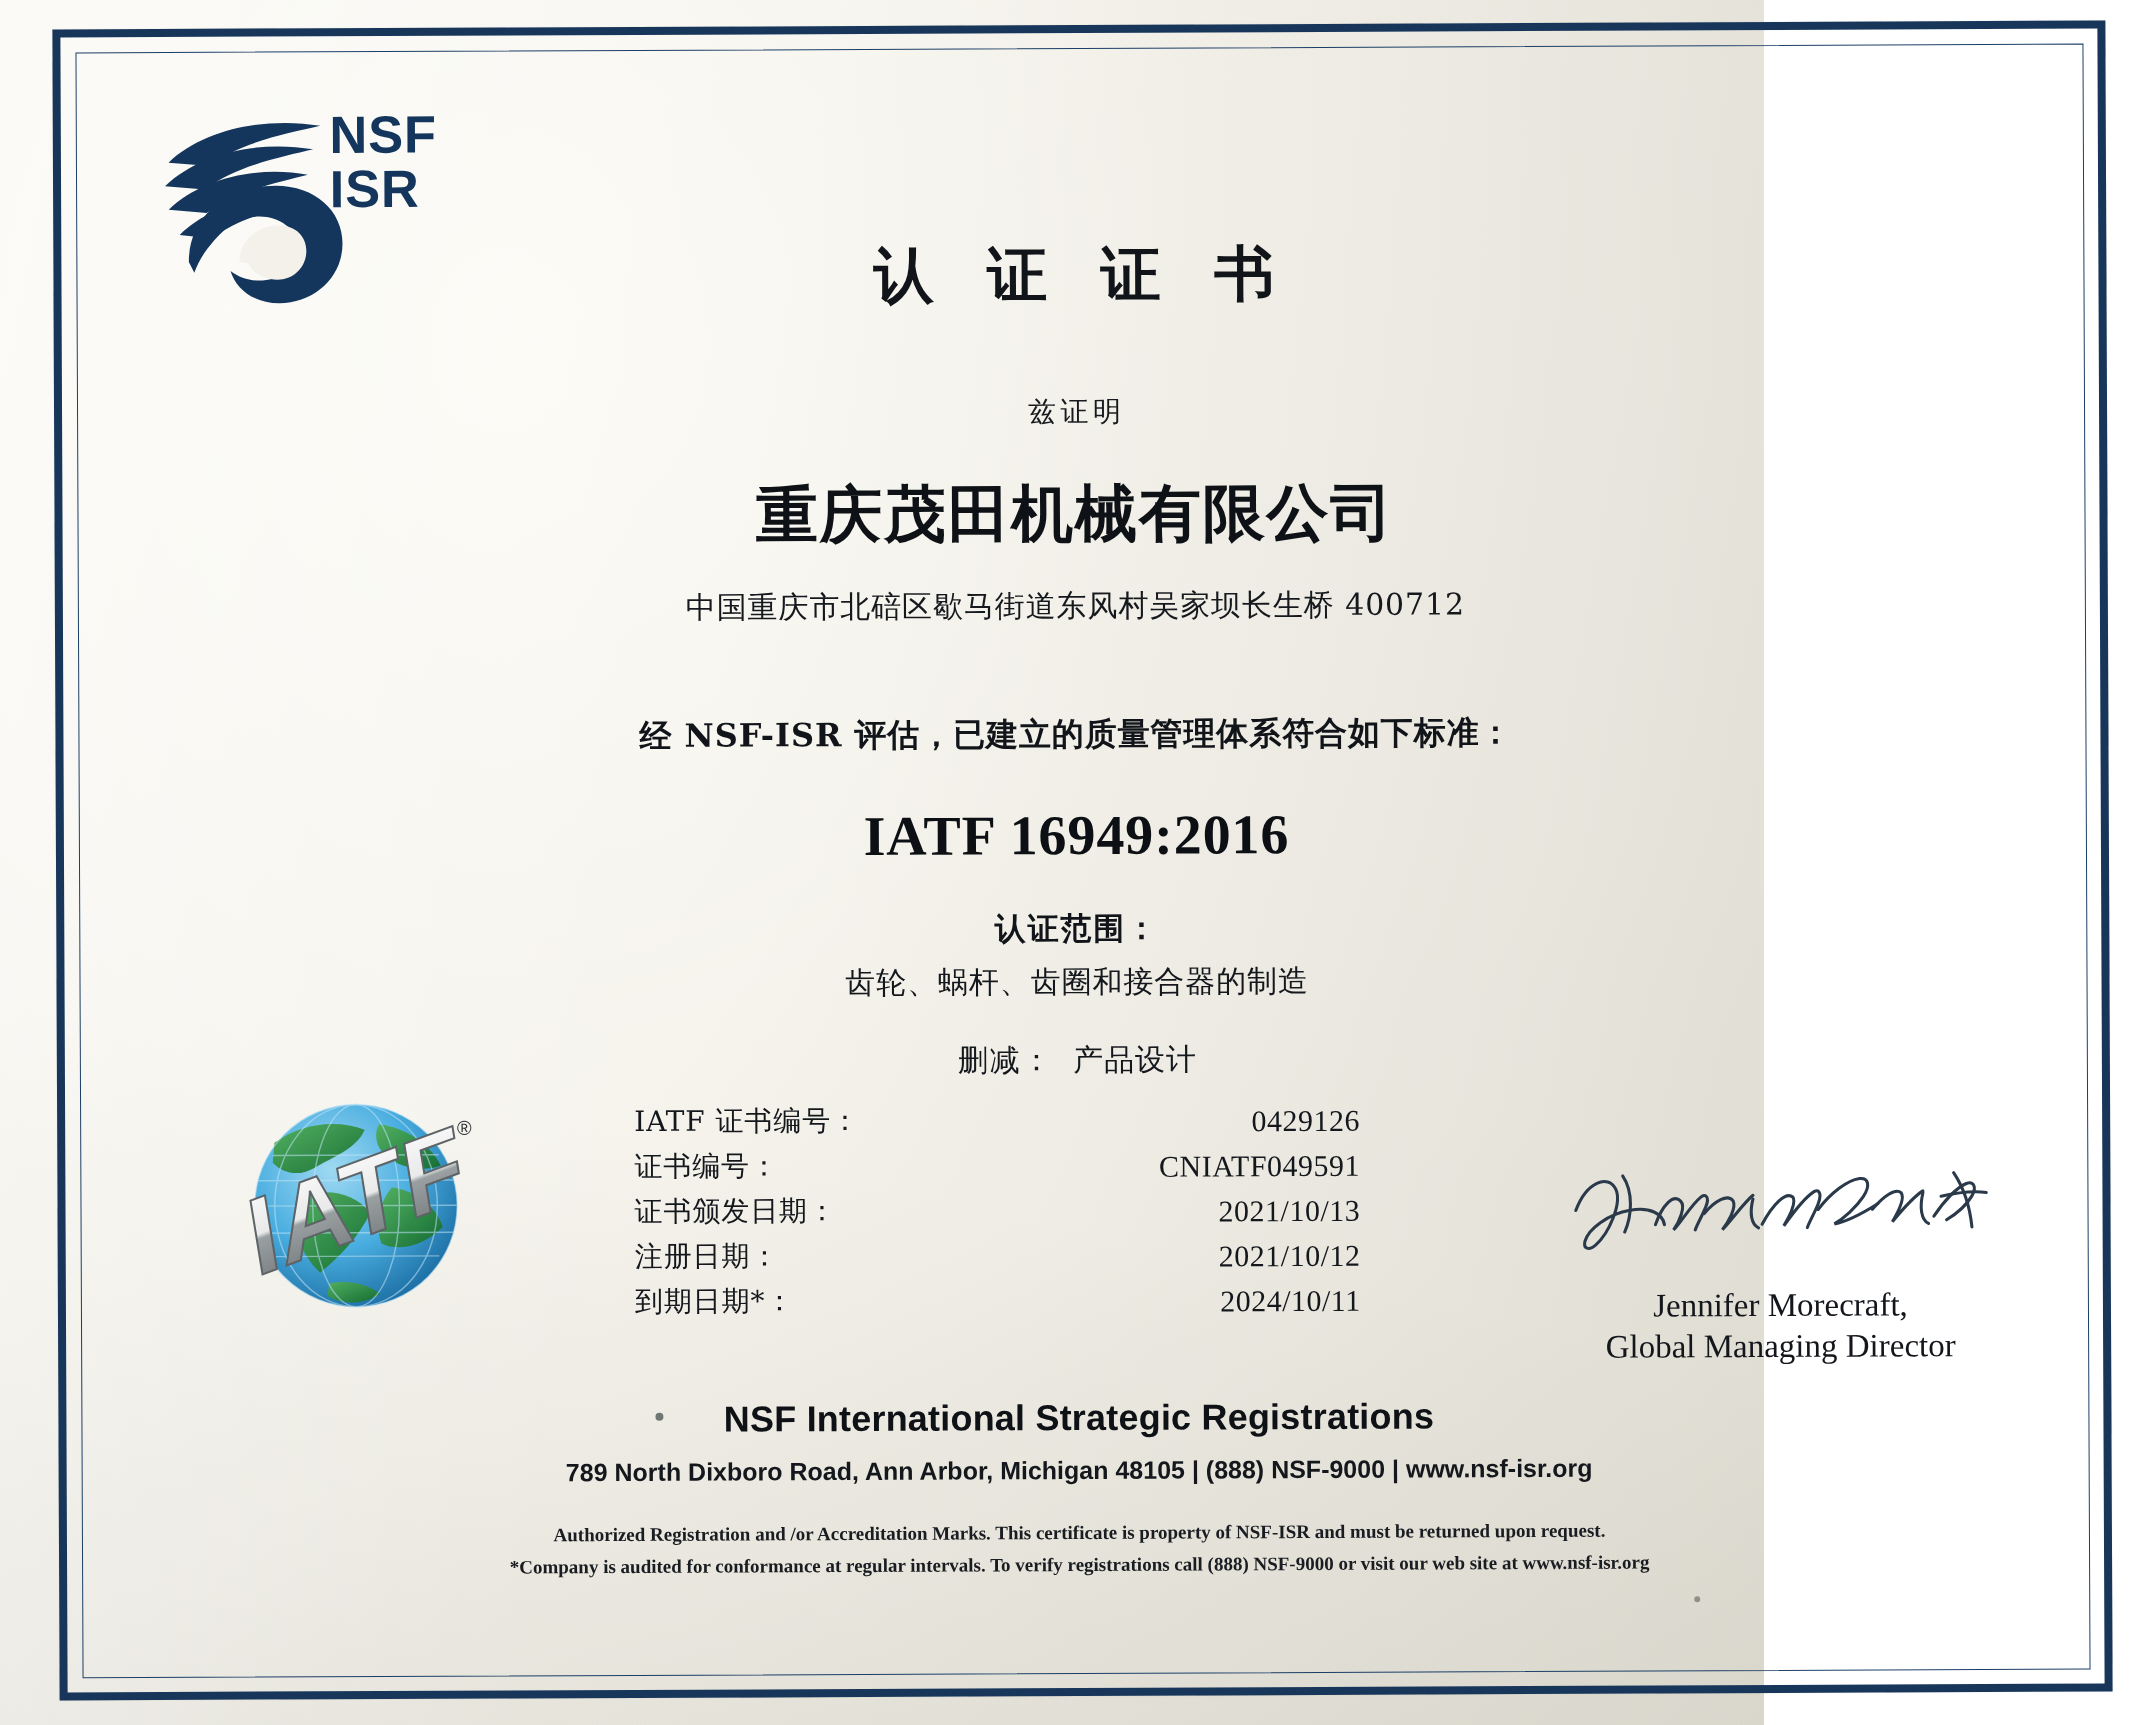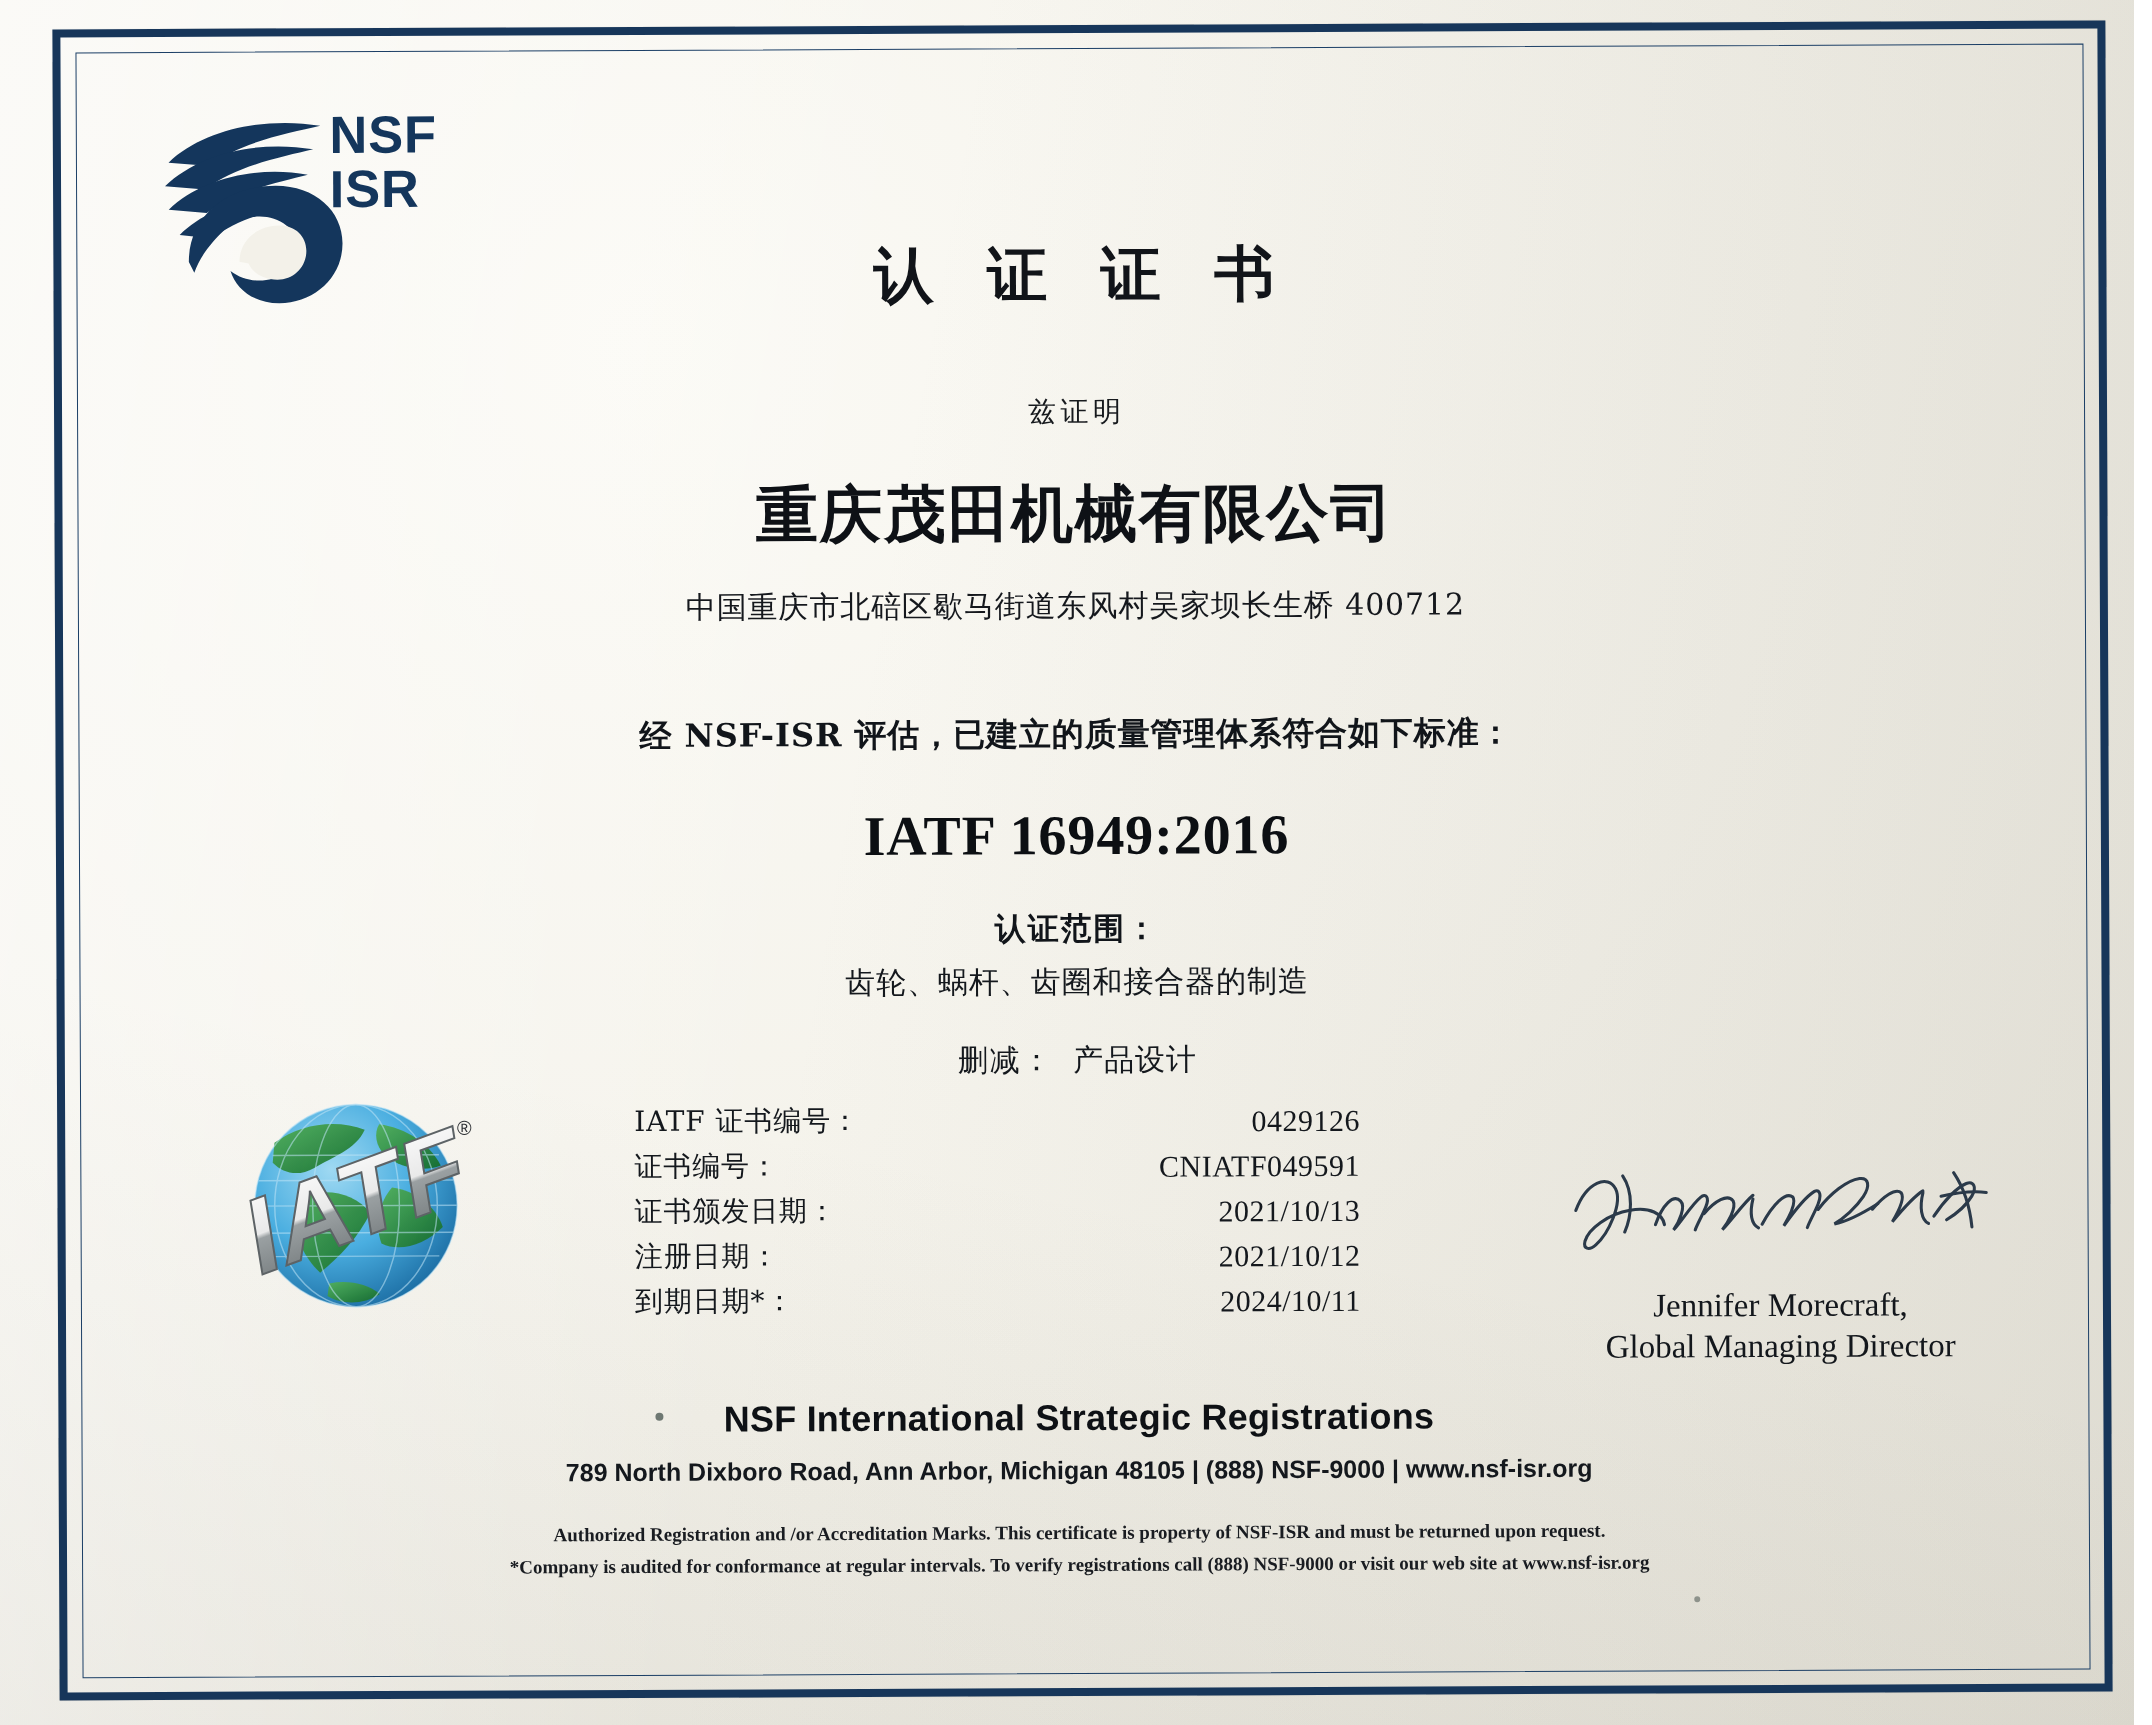--- a/index.html
+++ b/index.html
@@ -11,21 +11,21 @@
     width: 2153px;
     height: 1726px;
     overflow: hidden;
     font-family: "Liberation Serif", serif;
   }
 
   
   .page {
     position: absolute;
     left: 0; top: 0;
-    width: 2134px;
+    width: 1764px;
     height: 1726px;
     background:
       radial-gradient(ellipse at 30% 20%, #fbfaf5 0%, #f3f1e9 55%, #ebe8de 100%);
   }
   
   .paper-shade {
     position: absolute;
     inset: 0;
     background:
       linear-gradient(100deg, rgba(255,255,255,0.55) 0%, rgba(255,255,255,0.0) 40%, rgba(160,158,146,0.18) 100%),

